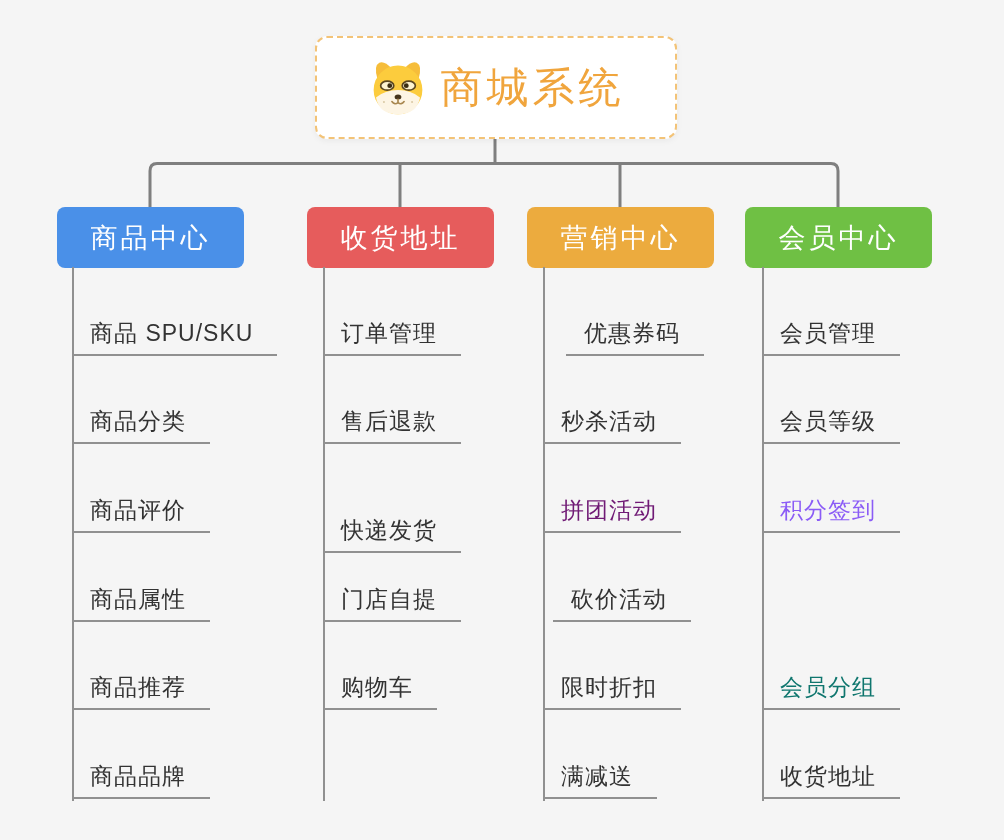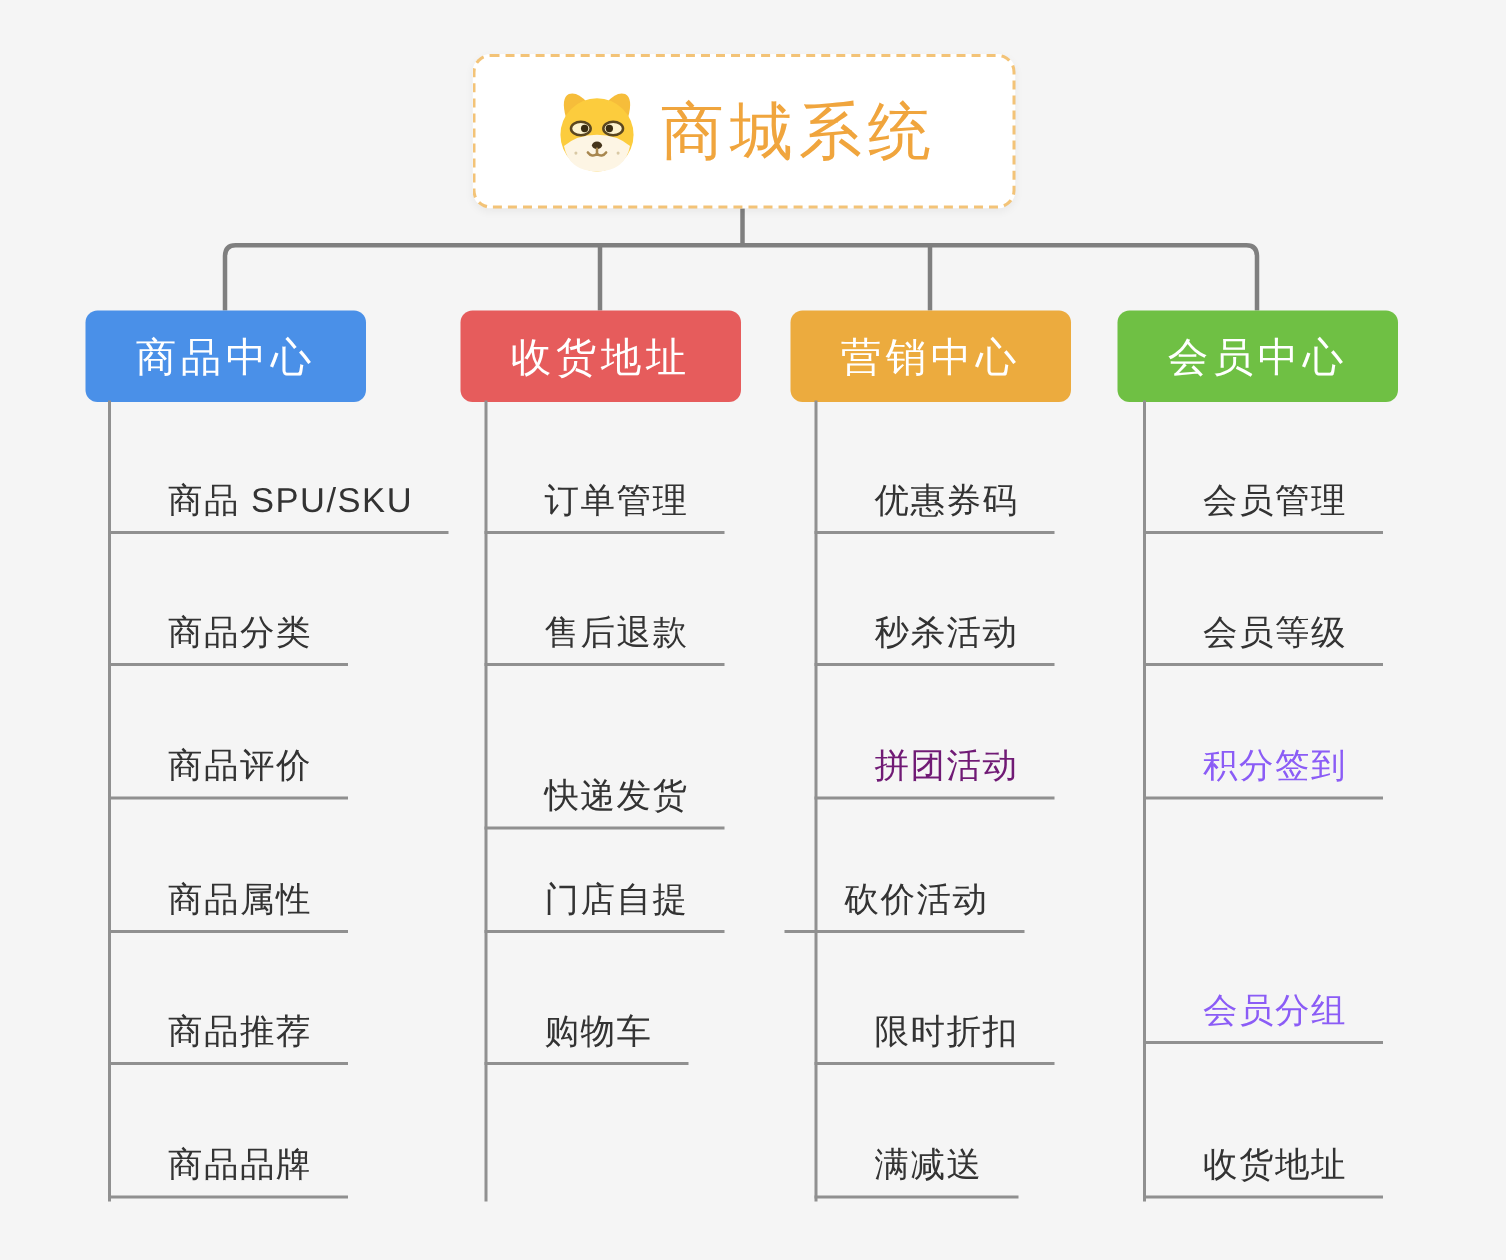--- a/index.html
+++ b/index.html
@@ -69,21 +69,21 @@
     position: absolute;
     width: 2px;
     top: 267px;
     height: 534px;
     background: #909090;
   }
 
   .item {
     position: absolute;
     box-sizing: content-box;
-    padding: 0 24px 5px 40px;
+    padding: 0 24px 5px 18px;
     line-height: 31px;
     font-size: 23px;
     letter-spacing: 1px;
     color: #333333;
     border-bottom: 2px solid #909090;
     white-space: nowrap;
     cursor: default;
   }
 </style>
 </head>
@@ -132,26 +132,26 @@
   <div class="item" style="left: 72px; top: 584px; color: rgb(51, 51, 51); border-bottom-color: rgb(144, 144, 144);">商品属性</div>
   <div class="item" style="left: 72px; top: 672px; color: rgb(51, 51, 51); border-bottom-color: rgb(144, 144, 144);">商品推荐</div>
   <div class="item" style="left: 72px; top: 761px; color: rgb(51, 51, 51); border-bottom-color: rgb(144, 144, 144);">商品品牌</div>
 
   <div class="item" style="left: 323px; top: 318px; color: rgb(51, 51, 51); border-bottom-color: rgb(144, 144, 144);">订单管理</div>
   <div class="item" style="left: 323px; top: 406px; color: rgb(51, 51, 51); border-bottom-color: rgb(144, 144, 144);">售后退款</div>
   <div class="item" style="left: 323px; top: 495px; color: rgb(51, 51, 51); border-bottom-color: rgb(144, 144, 144); margin-top: 20px;">快递发货</div>
   <div class="item" style="left: 323px; top: 584px; color: rgb(51, 51, 51); border-bottom-color: rgb(144, 144, 144);">门店自提</div>
   <div class="item" style="left: 323px; top: 672px; color: rgb(51, 51, 51); border-bottom-color: rgb(144, 144, 144);">购物车</div>
 
-  <div class="item" style="left: 543px; top: 318px; color: rgb(51, 51, 51); border-bottom-color: rgb(144, 144, 144);">优惠券码</div>
+  <div class="item" style="left: 566px; top: 318px; color: rgb(51, 51, 51); border-bottom-color: rgb(144, 144, 144);">优惠券码</div>
   <div class="item" style="left: 543px; top: 406px; color: rgb(51, 51, 51); border-bottom-color: rgb(144, 144, 144);">秒杀活动</div>
   <div class="item" style="left: 543px; top: 495px; color: #701a75; border-bottom-color: rgb(144, 144, 144);">拼团活动</div>
-  <div class="item" style="left: 523px; top: 584px; color: rgb(51, 51, 51); border-bottom-color: rgb(144, 144, 144);">砍价活动</div>
+  <div class="item" style="left: 553px; top: 584px; color: rgb(51, 51, 51); border-bottom-color: rgb(144, 144, 144);">砍价活动</div>
   <div class="item" style="left: 543px; top: 672px; color: rgb(51, 51, 51); border-bottom-color: rgb(144, 144, 144);">限时折扣</div>
   <div class="item" style="left: 543px; top: 761px; color: rgb(51, 51, 51); border-bottom-color: rgb(144, 144, 144);">满减送</div>
 
   <div class="item" style="left: 762px; top: 318px; color: rgb(51, 51, 51); border-bottom-color: rgb(144, 144, 144);">会员管理</div>
   <div class="item" style="left: 762px; top: 406px; color: rgb(51, 51, 51); border-bottom-color: rgb(144, 144, 144);">会员等级</div>
   <div class="item" style="left: 762px; top: 495px; color: #8b5cf6; border-bottom-color: rgb(144, 144, 144); text-align: right;">积分签到</div>
-  <div class="item" style="left: 762px; top: 658px; color: #8b5cf6; border-bottom-color: rgb(144, 144, 144);">会员分组</div>
+  <div class="item" style="left: 762px; top: 672px; color: #0f766e; border-bottom-color: rgb(144, 144, 144);">会员分组</div>
   <div class="item" style="left: 762px; top: 761px; color: rgb(51, 51, 51); border-bottom-color: rgb(144, 144, 144);">收货地址</div>
 
 </div>
 
 </body></html>

